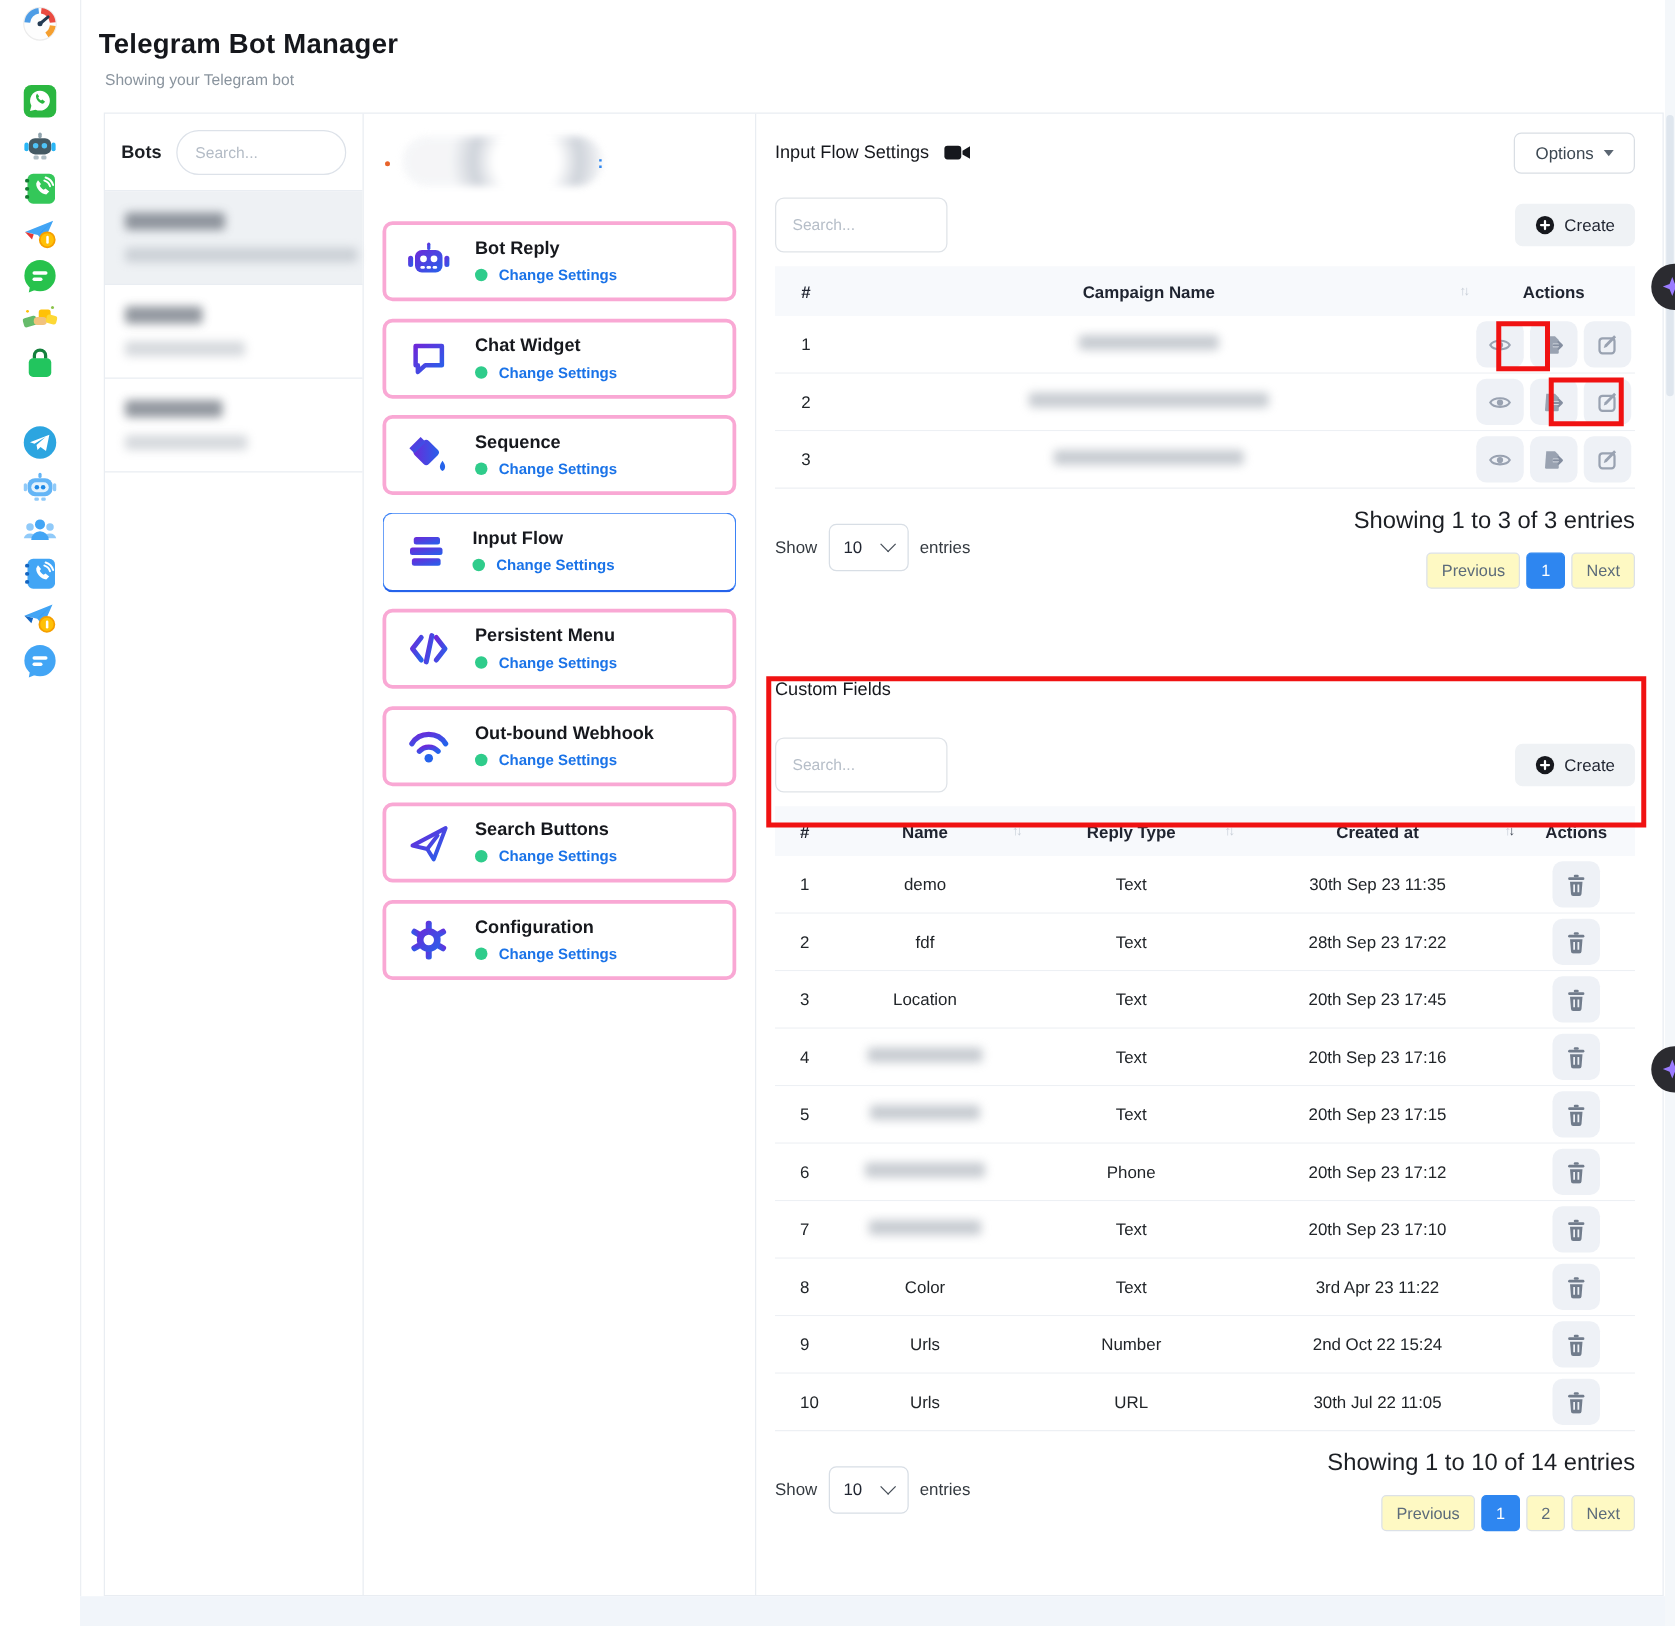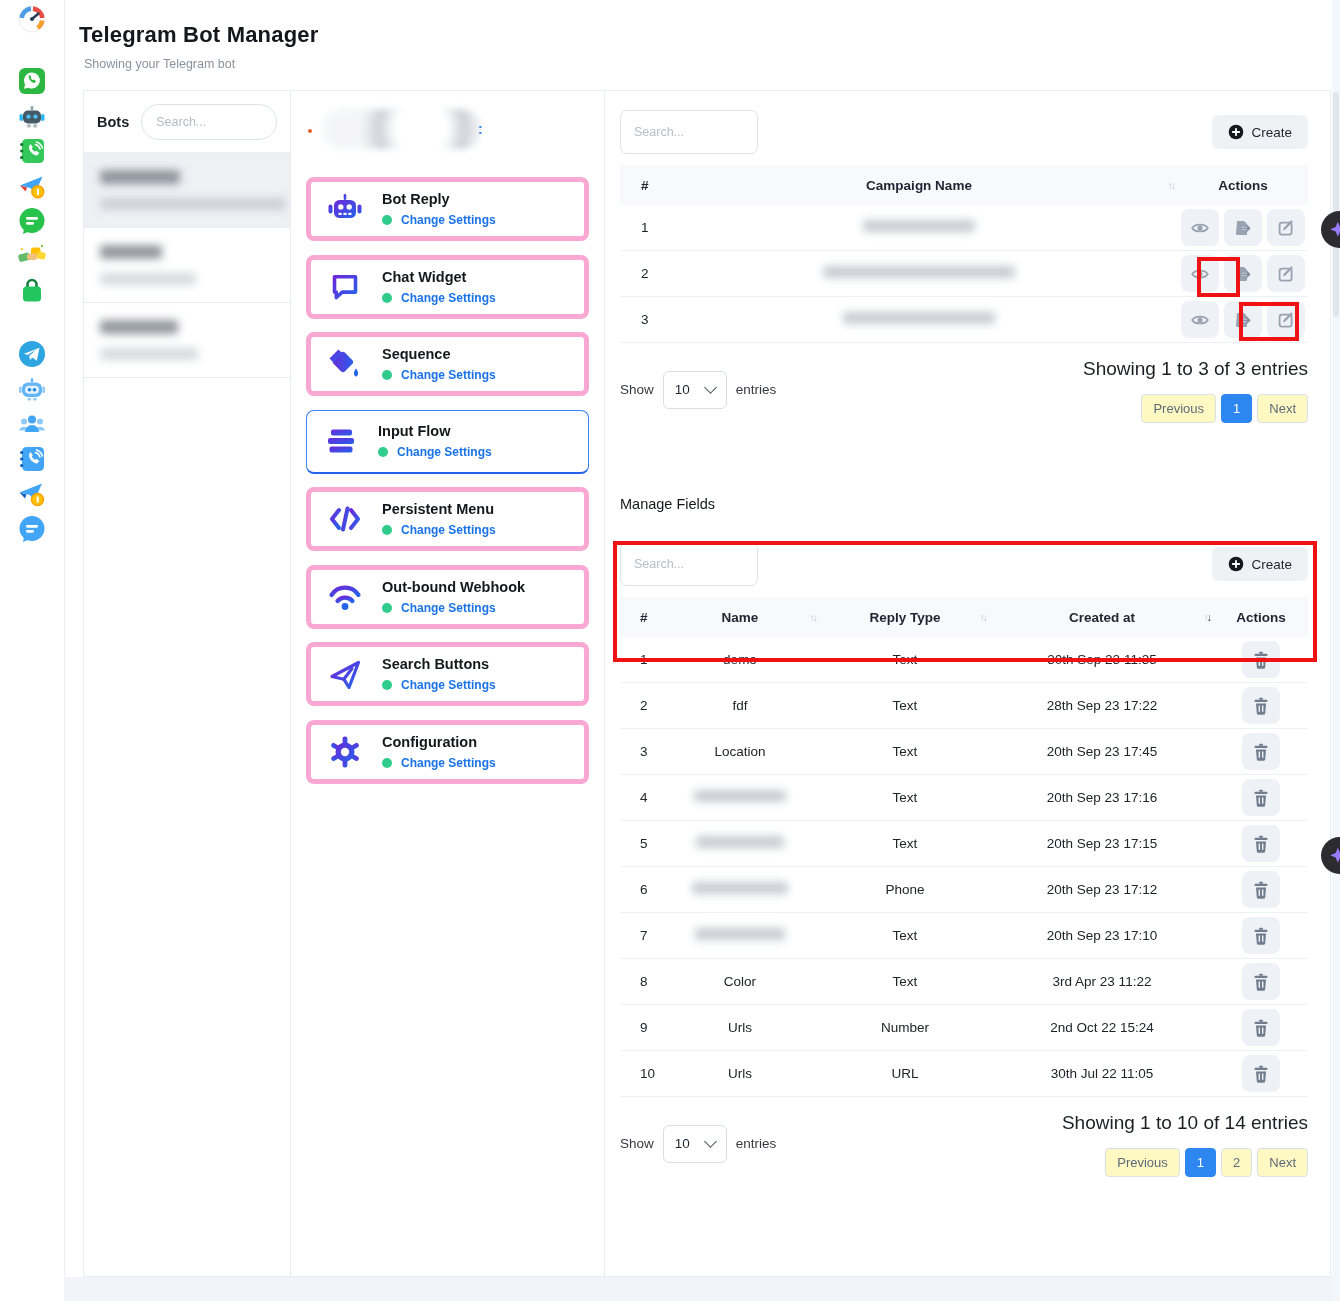--- a/index.html
+++ b/index.html
@@ -43,21 +43,21 @@
   
   .settings-panel { width:314px; border-right:1px solid #e9edf2; padding:10px 15px; }
   .bot-header-blur { position:relative; height:66px; margin-bottom:10px; }
   .blur-blob { position:absolute; left:16px; top:8px; width:160px; height:40px; border-radius:20px;
       background:
         radial-gradient(circle at 62% 50%, #fff 26%, #c9ced6 42%, #f4f5f7 60%),
         linear-gradient(90deg,#eceef1,#fafbfc);
       filter:blur(3px); opacity:.9; }
   .blur-dot { position:absolute; left:2px; top:28px; width:4px; height:4px; border-radius:50%; background:#e8632a; }
   .blur-colon { position:absolute; left:172px; top:20px; color:#2e86f0; font-weight:700; font-size:14px; }
-  .scard { border:5px solid #f9a8d4; border-radius:8px; background:#fff; height:64px; margin-bottom:13.5px;
+  .scard { border:3px solid #f9a8d4; border-radius:8px; background:#fff; height:64px; margin-bottom:13.5px;
            display:flex; align-items:center; padding:0 14px; cursor:pointer; }
   .scard.active { border:1px solid #3b82f6; border-bottom:2px solid #2563eb; }
   .scard .ic { width:40px; height:40px; margin-right:17px; flex:0 0 auto; }
   .scard .ic svg { width:100%; height:100%; }
   .scard-title { font-size:14.5px; font-weight:700; color:#16181d; margin-bottom:6px; }
   .scard-sub { display:flex; align-items:center; }
   .gdot { width:10px; height:10px; border-radius:50%; background:#2fcc8b; margin-right:9px; }
   .cslink { color:#1a73e8; font-size:12px; font-weight:700; text-decoration:none; }
 
   
@@ -429,20 +429,33 @@
           <div class="scard-sub">
               <span class="gdot"></span>
               <a class="cslink">Change Settings</a>
             </div>
         </span>
       </div>
     </div>
 
     <div class="main-panel">
 
+      <div class="sec-titlerow">
+        <div class="sec-title">
+          <span>Input Flow Settings</span>
+          <svg class="cam" viewBox="0 0 22 16">
+              <rect x="0.5" y="2.5" width="13.5" height="11" rx="2.5" fill="#16181d"></rect>
+              <path d="M15 6.5 L21 3 V13 L15 9.5 Z" fill="#16181d"></path>
+            </svg>
+        </div>
+        <button class="btn-options">
+          <span>Options</span>
+          <span class="caret"></span>
+        </button>
+      </div>
 
       <div class="toolbar">
         <input class="sq-search" placeholder="Search..." style="">
         <button class="btn-create">
           <svg viewBox="0 0 16 16">
               <circle cx="8" cy="8" r="7.3" fill="#16181d"></circle>
               <path d="M8 4.8 v6.4 M4.8 8 h6.4" stroke="#fff" stroke-width="1.8" stroke-linecap="round"></path>
             </svg>
           <span>Create</span>
         </button>
@@ -543,21 +556,21 @@
         <div class="pag-col">
           <div class="summary">Showing 1 to 3 of 3 entries</div>
           <div class="pager">
             <button class="pbtn">Previous</button>
             <button class="pbtn active">1</button>
             <button class="pbtn">Next</button>
           </div>
         </div>
       </div>
 
-      <div class="cf-title">Manage Fields</div>
+      <div class="cf-title">Custom Fields</div>
 
       <div class="toolbar toolbar2">
         <input class="sq-search" placeholder="Search..." style="">
         <button class="btn-create">
           <svg viewBox="0 0 16 16">
               <circle cx="8" cy="8" r="7.3" fill="#16181d"></circle>
               <path d="M8 4.8 v6.4 M4.8 8 h6.4" stroke="#fff" stroke-width="1.8" stroke-linecap="round"></path>
             </svg>
           <span>Create</span>
         </button>

